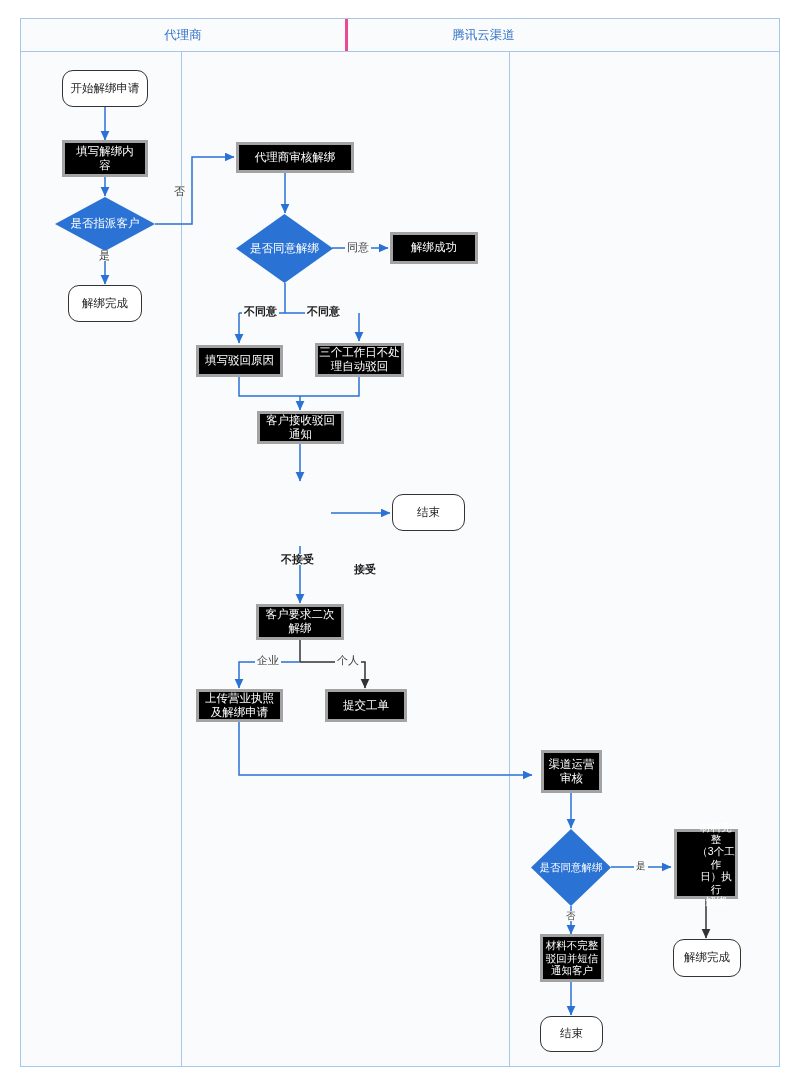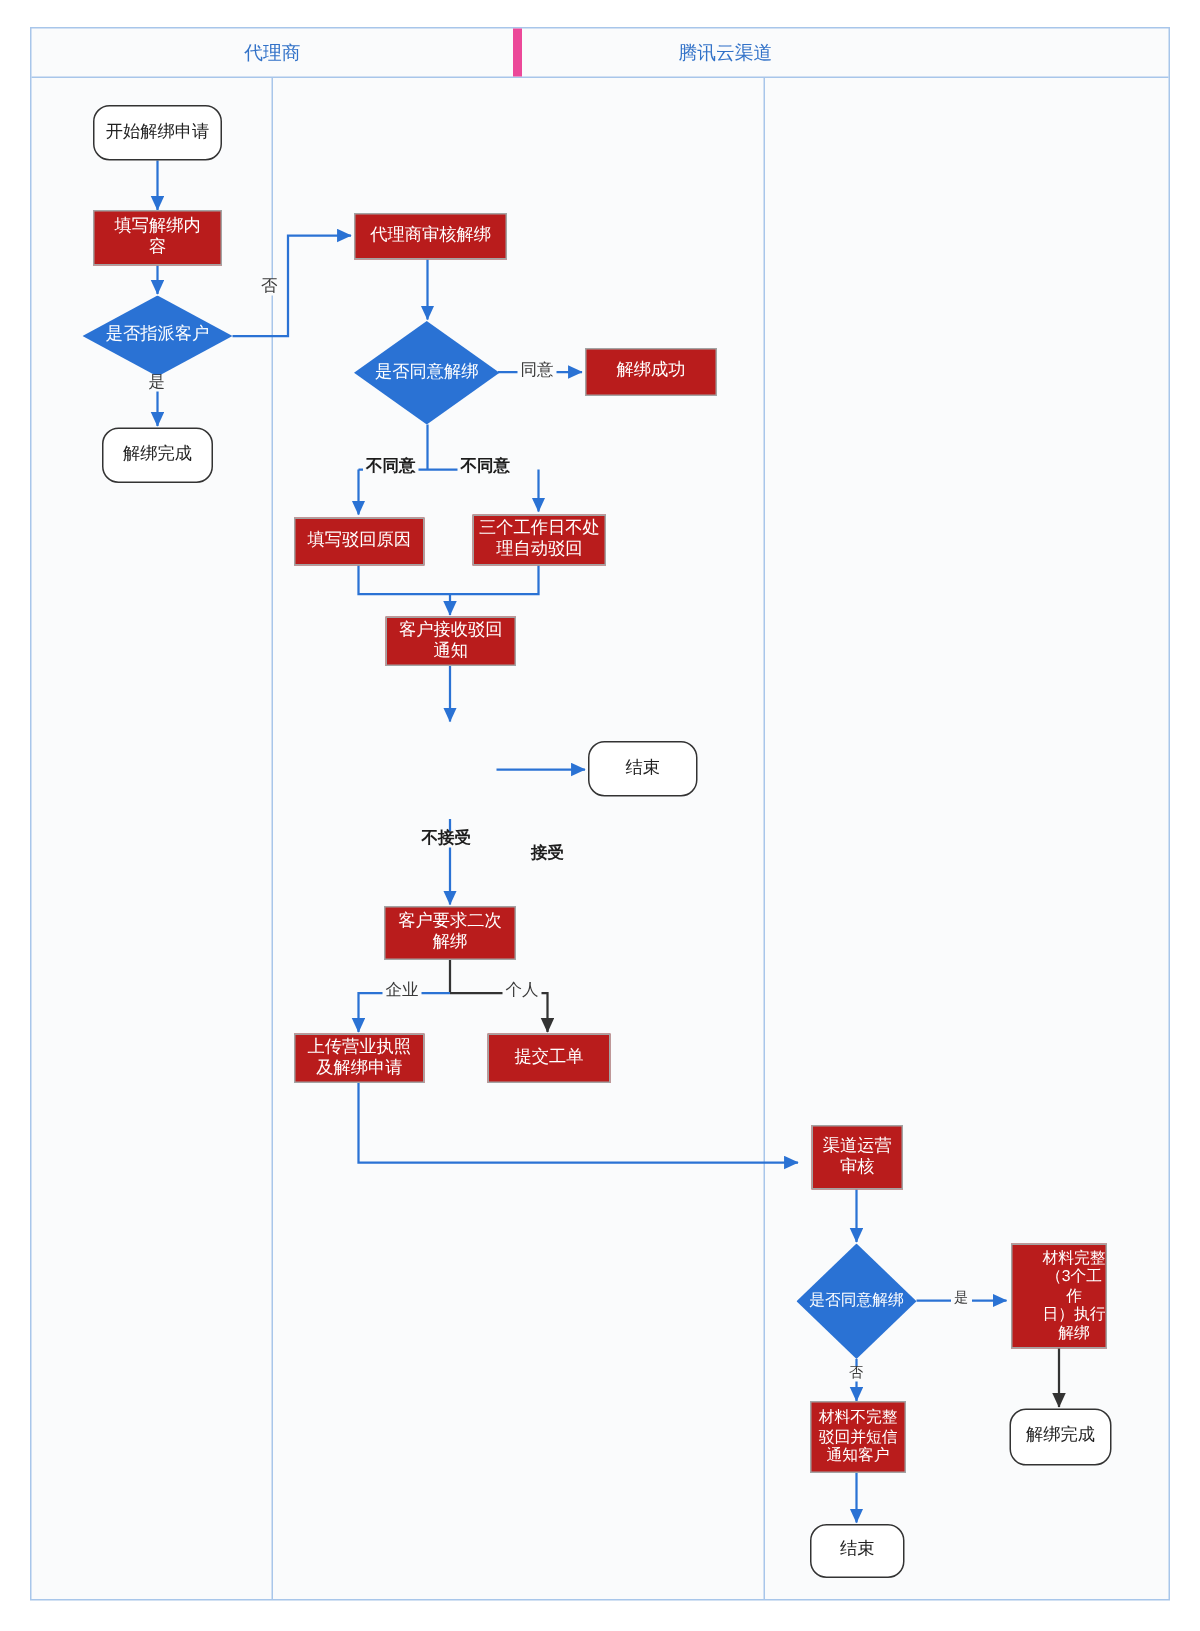--- a/index.html
+++ b/index.html
@@ -38,21 +38,21 @@
   .lane-header {
     display: flex;
     align-items: center;
     justify-content: center;
     font-size: 12.5px;
     color: #3272c8;
     box-sizing: border-box;
     height: 100%;
   }
   .lane-header.h1 { width: 160px; border-right: 1px solid #a8c6ea; }
-  .lane-header.h2 { width: 327px; border-right: 6px solid #ec4899; }
+  .lane-header.h2 { width: 327px; border-right: 3px solid #ec4899; }
   .lane-header.h3 { width: 271px; }
 
   .lane-divider {
     position: absolute;
     top: 33px;
     bottom: 0;
     width: 1px;
     background: #a8c6ea;
   }
   .lane-divider.d1 { left: 160px; }
@@ -63,24 +63,24 @@
     position: absolute;
     box-sizing: border-box;
     display: flex;
     align-items: center;
     justify-content: center;
     text-align: center;
     line-height: 1.18;
     white-space: pre-line;
   }
   .node.process {
-    background: #b91c1c;
+    background: #000000;
     color: #ffffff;
     font-size: 11.5px;
-    border: 1px solid #a3a3a3;
+    border: 3px solid #a3a3a3;
   }
   .node.terminator {
     background: #ffffff;
     color: #222222;
     font-size: 11.5px;
     border: 1.6px solid #333333;
     border-radius: 11px;
   }
   .diamond-wrap {
     position: absolute;
@@ -200,21 +200,21 @@
 
   <div class="diamond-wrap" style="left:55px; top:197px; width:100px; height:54px;">
     <svg width="100" height="54" viewBox="0 0 100 54">
         <polygon points="50,0 100,27 50,54 0,27" fill="#2a72d4"></polygon>
       </svg>
     <div class="diamond-label">是否指派客户</div>
   </div>
 
   <div class="node terminator" style="left:68px; top:285px; width:74px; height:37px;">解绑完成</div>
 
-  <div class="node process" style="left:236px; top:142px; width:102px; height:31px;">代理商审核解绑</div>
+  <div class="node process" style="left:236px; top:142px; width:118px; height:31px;">代理商审核解绑</div>
 
   <div class="diamond-wrap" style="left:236px; top:214px; width:97px; height:69px;">
     <svg width="97" height="69" viewBox="0 0 97 69">
         <polygon points="48.5,0 97,34.5 48.5,69 0,34.5" fill="#2a72d4"></polygon>
       </svg>
     <div class="diamond-label">是否同意解绑</div>
   </div>
 
   <div class="node process" style="left:390px; top:232px; width:88px; height:32px;">解绑成功</div>
 

